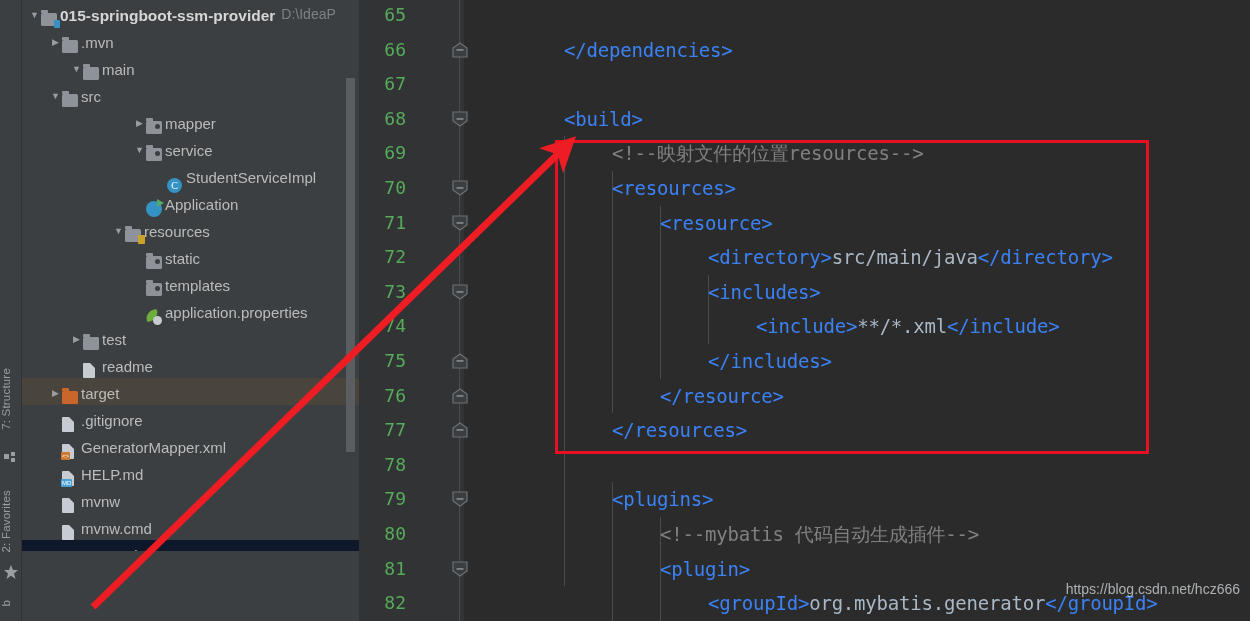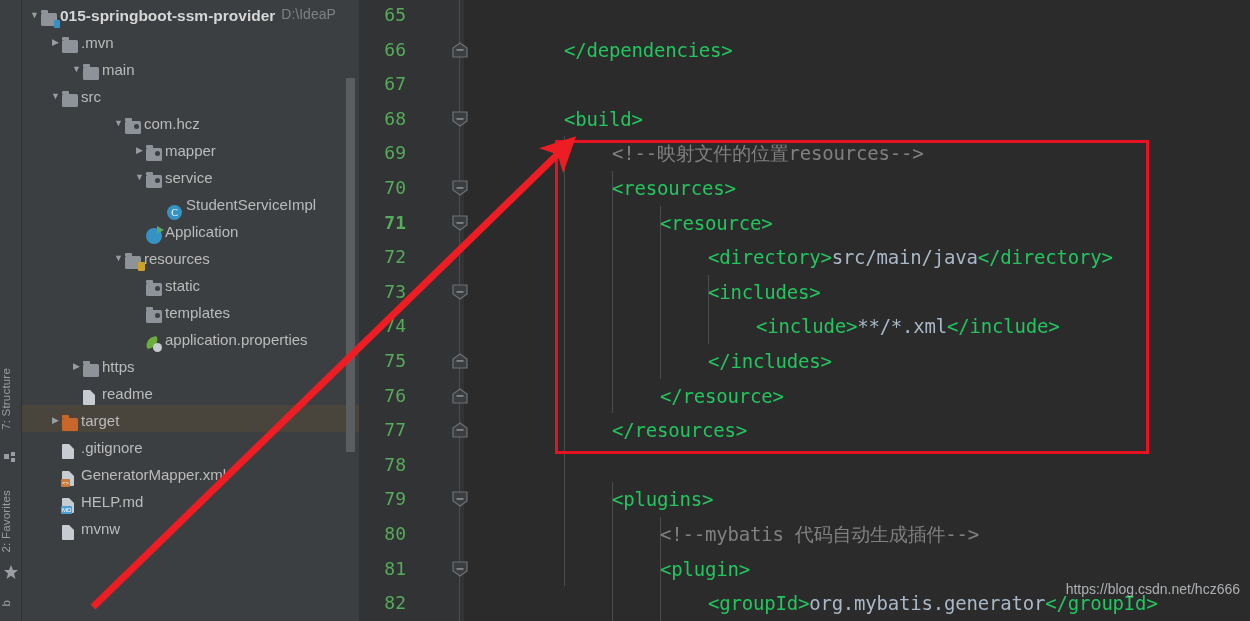--- a/index.html
+++ b/index.html
@@ -100,21 +100,21 @@
   .foldline { position:absolute; left:100px; top:0; width:1px; height:621px; background:#4a4d4f; }
   .foldmark { position:absolute; left:93px; width:16px; height:16px; }
   .foldmark svg { display:block; }
 
   .codearea { position:absolute; left:105px; top:0; right:0; height:621px; overflow:hidden; }
   .cline {
     position:absolute; left:0; white-space:pre;
     font-family:"DejaVu Sans Mono", monospace; font-size:19px; line-height:22px;
     letter-spacing:-0.2px;
   }
-  .tok-tag { color:#22c55e; }
+  .tok-tag { color:#3b82f6; }
   .tok-txt { color:#a9b7c6; }
   .tok-cmt { color:#808080; }
 
   .indent { position:absolute; width:1px; background:#4b4b4b; }
 
   
   .redbox {
     position:absolute; border:3px solid #e81123; background:transparent;
   }
   
@@ -148,30 +148,29 @@
     </div>
     <div class="vlabel" style="top:600px;">b</div>
   </div>
 
   <div class="tree">
     <div id="tree-rows">
         <div class="row root" style="padding-left: 6px;"><span class="tw">▼</span><span class="ic"><span class="fd gray"><span class="bar"></span></span></span><span class="lbl">015-springboot-ssm-provider</span><span class="path">D:\IdeaP</span></div>
         <div class="row" style="padding-left: 27px;"><span class="tw">▶</span><span class="ic"><span class="fd gray"></span></span><span class="lbl">.mvn</span></div>
         <div class="row" style="padding-left: 48px;"><span class="tw">▼</span><span class="ic"><span class="fd gray"></span></span><span class="lbl">main</span></div>
         <div class="row" style="padding-left: 27px;"><span class="tw">▼</span><span class="ic"><span class="fd gray"></span></span><span class="lbl">src</span></div>
-        <div class="row" style="padding-left: 90px;"><span class="tw">▼</span><span class="ic"><span class="fd gray"><span class="dot"></span></span></span><span class="lbl">com.hcz</span></div>
         <div class="row" style="padding-left: 111px;"><span class="tw">▶</span><span class="ic"><span class="fd gray"><span class="dot"></span></span></span><span class="lbl">mapper</span></div>
         <div class="row" style="padding-left: 111px;"><span class="tw">▼</span><span class="ic"><span class="fd gray"><span class="dot"></span></span></span><span class="lbl">service</span></div>
         <div class="row" style="padding-left: 132px;"><span class="tw"></span><span class="ic"><span class="cls">C</span></span><span class="lbl">StudentServiceImpl</span></div>
         <div class="row" style="padding-left: 111px;"><span class="tw"></span><span class="ic"><span class="springicon"></span></span><span class="lbl">Application</span></div>
         <div class="row" style="padding-left: 90px;"><span class="tw">▼</span><span class="ic"><span class="fd gray"><span class="bars"></span></span></span><span class="lbl">resources</span></div>
         <div class="row" style="padding-left: 111px;"><span class="tw"></span><span class="ic"><span class="fd gray"><span class="dot"></span></span></span><span class="lbl">static</span></div>
         <div class="row" style="padding-left: 111px;"><span class="tw"></span><span class="ic"><span class="fd gray"><span class="dot"></span></span></span><span class="lbl">templates</span></div>
         <div class="row" style="padding-left: 111px;"><span class="tw"></span><span class="ic"><span class="leaficon"><span class="lf"></span><span class="cl"></span></span></span><span class="lbl">application.properties</span></div>
-        <div class="row" style="padding-left: 48px;"><span class="tw">▶</span><span class="ic"><span class="fd gray"></span></span><span class="lbl">https</span></div>
+        <div class="row" style="padding-left: 48px;"><span class="tw">▶</span><span class="ic"><span class="fd gray"></span></span><span class="lbl">test</span></div>
         <div class="row" style="padding-left: 48px;"><span class="tw"></span><span class="ic"><span class="fl"></span></span><span class="lbl">readme</span></div>
         <div class="row hl" style="padding-left: 27px;"><span class="tw">▶</span><span class="ic"><span class="fd orange"></span></span><span class="lbl">target</span></div>
         <div class="row" style="padding-left: 27px;"><span class="tw"></span><span class="ic"><span class="fl"></span></span><span class="lbl">.gitignore</span></div>
         <div class="row" style="padding-left: 27px;"><span class="tw"></span><span class="ic"><span class="fl"><span class="tag xml">&lt;&gt;</span></span></span><span class="lbl">GeneratorMapper.xml</span></div>
         <div class="row" style="padding-left: 27px;"><span class="tw"></span><span class="ic"><span class="fl"><span class="tag md">MD</span></span></span><span class="lbl">HELP.md</span></div>
         <div class="row" style="padding-left: 27px;"><span class="tw"></span><span class="ic"><span class="fl"></span></span><span class="lbl">mvnw</span></div>
         <div class="row" style="padding-left: 27px;"><span class="tw"></span><span class="ic"><span class="fl"></span></span><span class="lbl">mvnw.cmd</span></div>
         <div class="row sel" style="padding-left: 27px;"><span class="tw"></span><span class="ic"><span class="mIcon">m</span></span><span class="lbl">pom.xml</span></div>
       </div>
     <div class="tree-scroll"></div>
@@ -179,21 +178,21 @@
 
   <div class="editor">
     <div class="gutter">
       <div id="line-numbers">
           <div class="lnum" style="top: 4px; text-align: right;">65</div>
           <div class="lnum" style="top: 38.6px;">66</div>
           <div class="lnum" style="top: 73.2px;">67</div>
           <div class="lnum" style="top: 107.8px;">68</div>
           <div class="lnum" style="top: 142.4px;">69</div>
           <div class="lnum" style="top: 177px;">70</div>
-          <div class="lnum" style="top: 211.6px; font-weight: bold;">71</div>
+          <div class="lnum" style="top: 211.6px;">71</div>
           <div class="lnum" style="top: 246.2px;">72</div>
           <div class="lnum" style="top: 280.8px;">73</div>
           <div class="lnum" style="top: 315.4px;">74</div>
           <div class="lnum" style="top: 350px;">75</div>
           <div class="lnum" style="top: 384.6px;">76</div>
           <div class="lnum" style="top: 419.2px;">77</div>
           <div class="lnum" style="top: 453.8px;">78</div>
           <div class="lnum" style="top: 488.4px;">79</div>
           <div class="lnum" style="top: 523px;">80</div>
           <div class="lnum" style="top: 557.6px;">81</div>

